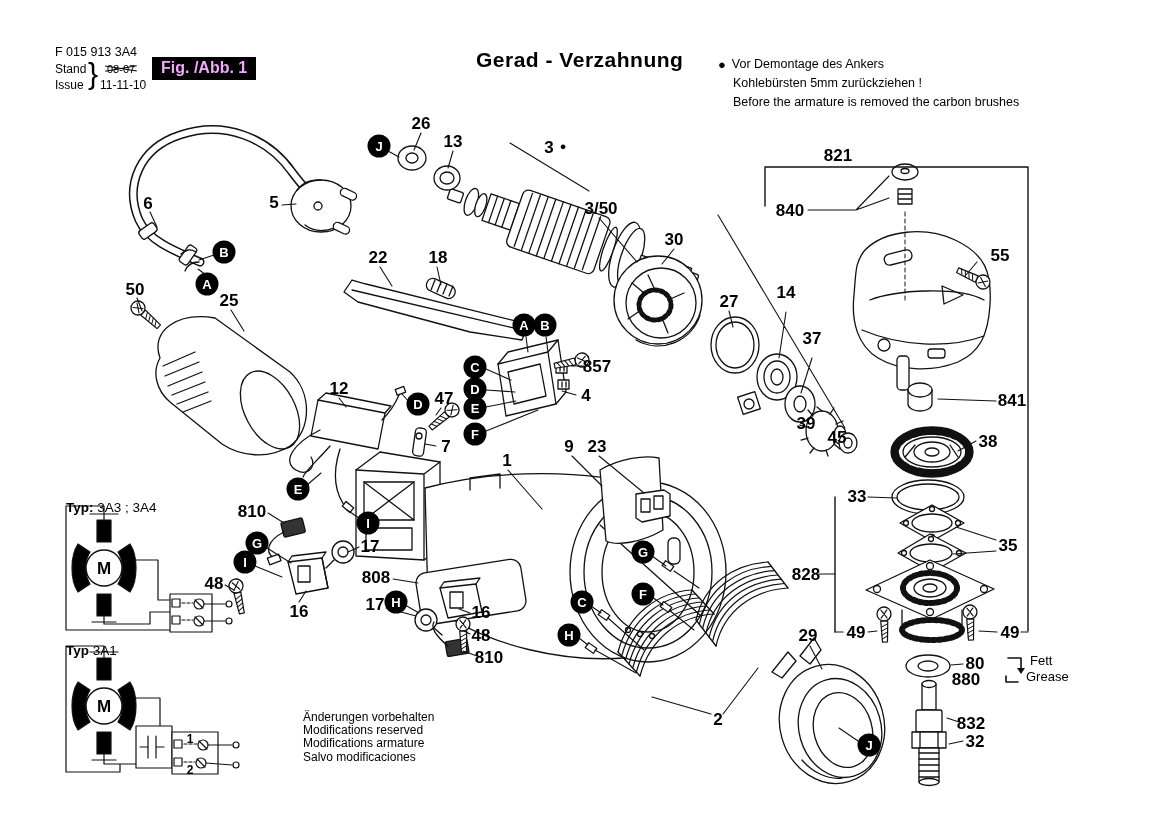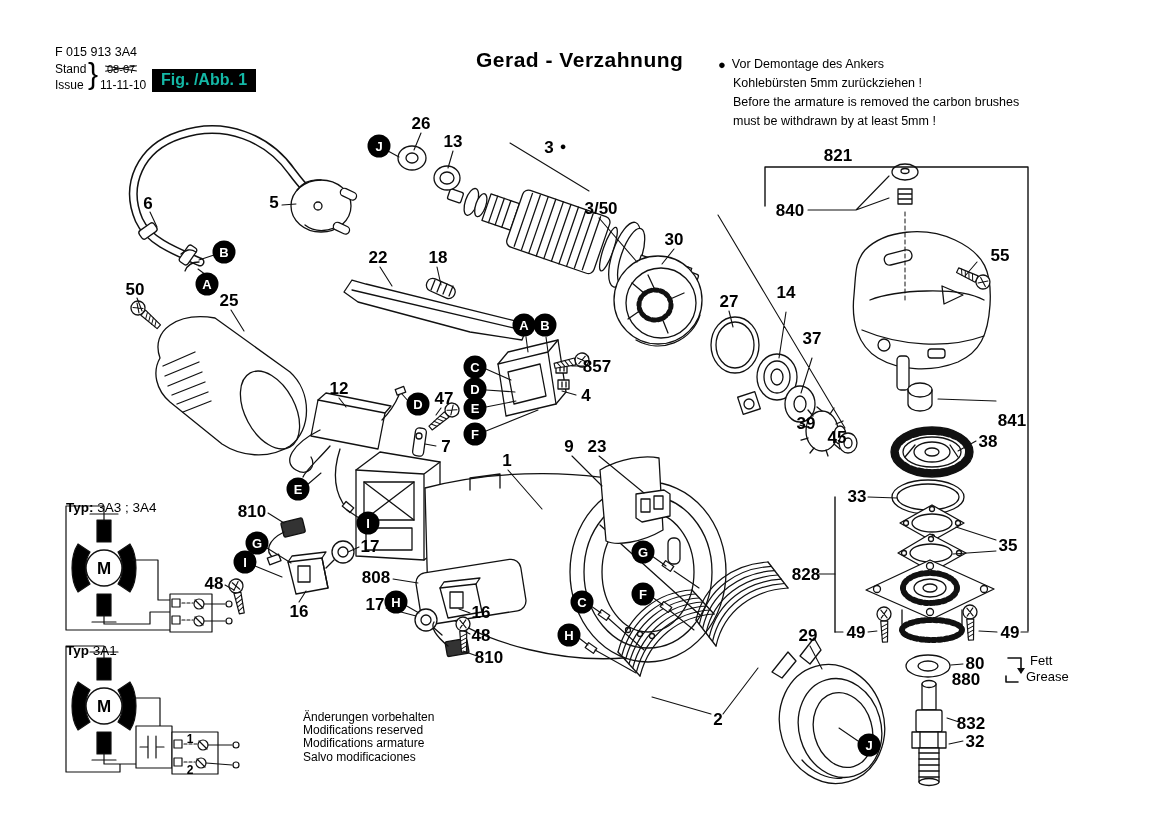--- a/index.html
+++ b/index.html
@@ -16,21 +16,21 @@
   .hdr-small{font-size:12px;}
   #hdr-stand{left:55px;top:62px;}
   #hdr-issue{left:55px;top:78px;}
   #hdr-brace{left:88px;top:57px;font-size:30px;font-weight:normal;}
   #hdr-olddate{left:107px;top:63px;font-size:11px;position:absolute;}
   #hdr-olddate::before,#hdr-olddate::after{content:"";position:absolute;left:-2px;right:-2px;top:45%;
            border-top:1.5px solid #000;}
   #hdr-olddate::before{transform:rotate(-10deg);}
   #hdr-olddate::after{transform:rotate(9deg);}
   #hdr-date{left:100px;top:78px;font-size:12px;}
-  #fig-box{left:152px;top:69px;background:#000;color:#14b8a6;font-weight:bold;font-size:16px;
+  #fig-box{left:152px;top:57px;background:#000;color:#f0abfc;font-weight:bold;font-size:16px;
            padding:2px 9px 3px 9px;}
   #title{left:476px;top:48px;font-size:21px;font-weight:bold;letter-spacing:0.5px;}
   #notice{left:718px;top:55px;font-size:12.5px;line-height:19px;}
   #notice .row{display:flex;}
   #notice .bullet{font-size:13px;margin-right:6px;}
   #notice .en{margin-top:0;margin-left:15px;}
   #notice .ind{margin-left:15px;}
   #footer-note{left:303px;top:711px;font-size:12px;line-height:13.2px;}
   .typ-label{position:absolute;font-size:13.5px;}
   .typ-label b{font-weight:bold;}
@@ -445,21 +445,20 @@
 
 <div class="abs" id="title">Gerad - Verzahnung</div>
 
 <div class="abs" id="notice">
   <div class="row">
     <span class="bullet">●</span>
     <span>Vor Demontage des Ankers</span>
   </div>
   <div class="ind">Kohlebürsten 5mm zurückziehen !</div>
   <div class="en">Before the armature is removed the carbon brushes</div>
-  <div class="ind">must be withdrawn by at least 5mm !</div>
 </div>
 
 <div class="abs" id="footer-note">
   <div>Änderungen vorbehalten</div>
   <div>Modifications reserved</div>
   <div>Modifications armature</div>
   <div>Salvo modificaciones</div>
 </div>
 
 <div class="typ-label" id="typ1">
@@ -486,21 +485,21 @@
       <div class="plabel" style="left: 135px; top: 289px;">50</div>
       <div class="plabel" style="left: 229px; top: 300px;">25</div>
       <div class="plabel" style="left: 729px; top: 301px;">27</div>
       <div class="plabel" style="left: 786px; top: 292px;">14</div>
       <div class="plabel" style="left: 812px; top: 338px;">37</div>
       <div class="plabel" style="left: 806px; top: 423px;">39</div>
       <div class="plabel" style="left: 837px; top: 437px;">45</div>
       <div class="plabel" style="left: 986px; top: 255px; margin-left: 14px;">55</div>
       <div class="plabel" style="left: 838px; top: 155px;">821</div>
       <div class="plabel" style="left: 790px; top: 210px;">840</div>
-      <div class="plabel" style="left: 1012px; top: 420px; text-align: right;">841</div>
+      <div class="plabel" style="left: 1012px; top: 400px; text-align: right;">841</div>
       <div class="plabel" style="left: 597px; top: 366px;">857</div>
       <div class="plabel" style="left: 586px; top: 395px;">4</div>
       <div class="plabel" style="left: 339px; top: 388px;">12</div>
       <div class="plabel" style="left: 444px; top: 398px;">47</div>
       <div class="plabel" style="left: 446px; top: 446px;">7</div>
       <div class="plabel" style="left: 507px; top: 460px;">1</div>
       <div class="plabel" style="left: 569px; top: 446px;">9</div>
       <div class="plabel" style="left: 597px; top: 446px;">23</div>
       <div class="plabel" style="left: 988px; top: 441px;">38</div>
       <div class="plabel" style="left: 857px; top: 496px;">33</div>

